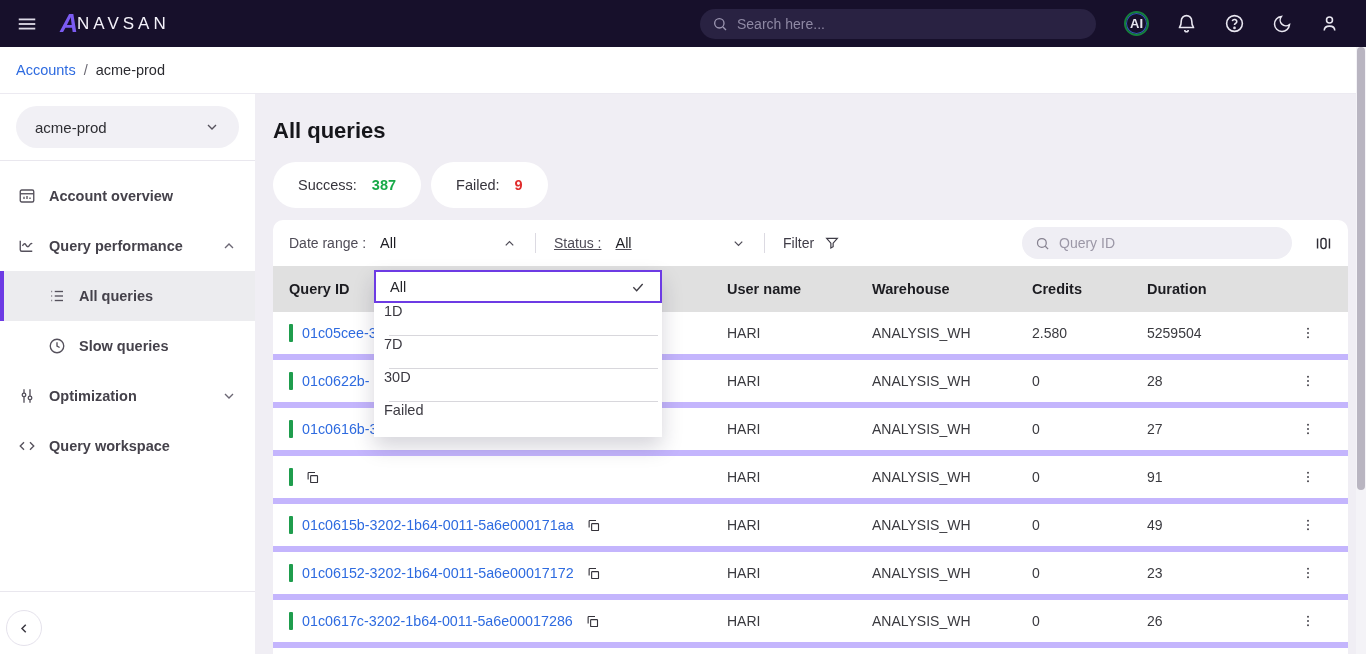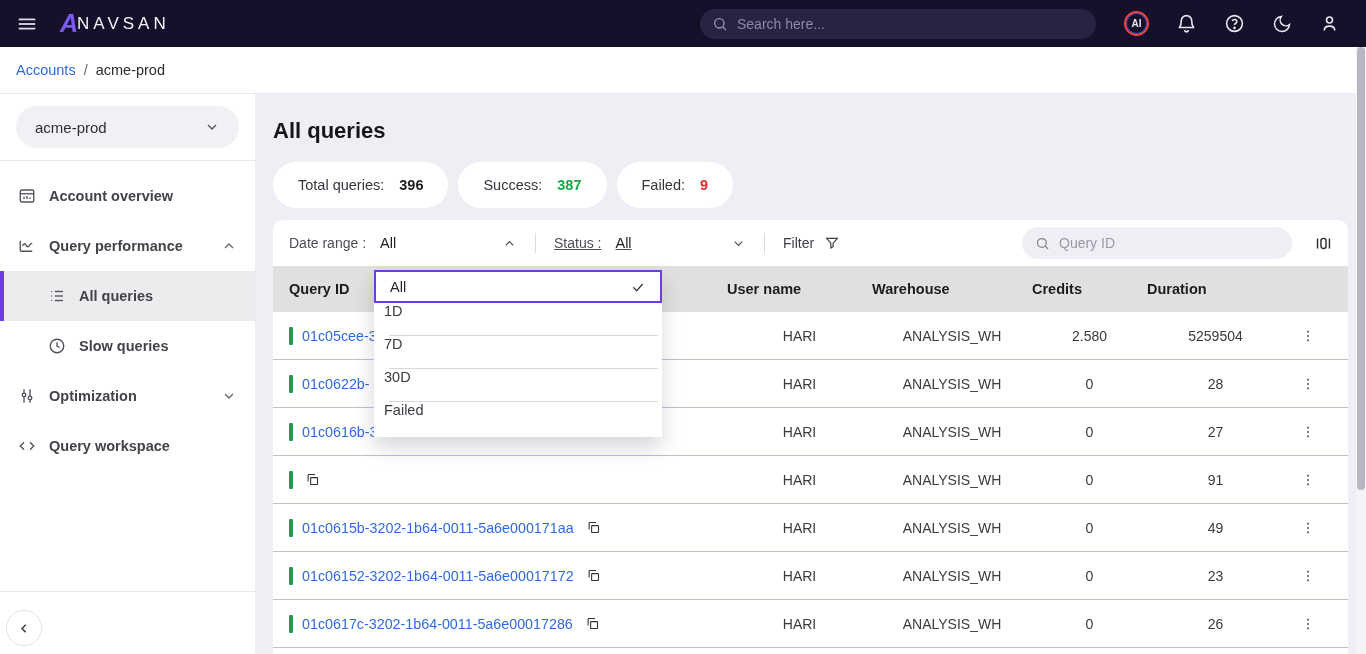--- a/index.html
+++ b/index.html
@@ -13,21 +13,21 @@
   
   .topbar { height:47px; background:#17102b; display:flex; align-items:center; padding:0 16px; }
   .hamburger { width:22px; height:22px; color:#dcd9e6; cursor:pointer; }
   .brand { margin-left:22px; display:flex; align-items:center; color:#f4f2fa; font-size:17px; letter-spacing:4px; font-weight:500; }
   .brand .initial { color:#7b5bf2; font-size:25px; font-weight:700; font-style:italic; margin-right:-1px; letter-spacing:0; }
   .tsearch { margin-left:auto; width:396px; height:30px; background:#292242; border-radius:15px; display:flex; align-items:center; padding:0 12px; gap:9px; }
   .tsearch .mag { color:#9c96b1; }
   .tsearch input { flex:1; background:transparent; border:none; outline:none; color:#d6d2e4; font-size:14px; font-family:inherit; }
   .tsearch input::placeholder { color:#8f89a4; }
   .top-icons { display:flex; align-items:center; gap:27px; margin-left:28px; margin-right:10px; color:#e9e7f1; }
-  .ai-badge { width:25px; height:25px; border-radius:50%; border:2px solid #ef4444; box-shadow:0 0 0 1px #3452c0 inset; color:#e9e7f1; font-size:10px; font-weight:700; display:flex; align-items:center; justify-content:center; cursor:pointer; }
+  .ai-badge { width:25px; height:25px; border-radius:50%; border:2px solid #15803d; box-shadow:0 0 0 1px #3452c0 inset; color:#e9e7f1; font-size:13px; font-weight:700; display:flex; align-items:center; justify-content:center; cursor:pointer; }
   .tb-icon { cursor:pointer; }
 
   
   .breadcrumb-bar { height:47px; background:#fff; display:flex; align-items:center; padding-left:16px; font-size:14.5px; gap:8px; border-bottom:1px solid #eceaf1; }
   .bc-link { color:#2e6be0; cursor:pointer; }
   .bc-sep { color:#6c6a74; }
   .bc-current { color:#2b2b30; }
 
   
   .layout { display:flex; height:560px; }
@@ -67,21 +67,21 @@
   .v-div { width:1px; height:20px; background:#dcdae2; margin:0 18px; }
   .filter-btn { display:flex; align-items:center; gap:10px; color:#3f3c47; cursor:pointer; }
   .qsearch { margin-left:auto; width:270px; height:32px; background:#efeef4; border-radius:16px; display:flex; align-items:center; padding:0 13px; gap:9px; }
   .qsearch .mag { color:#85818f; }
   .qsearch input { flex:1; background:transparent; border:none; outline:none; font-size:14px; color:#3a3a40; font-family:inherit; }
   .qsearch input::placeholder { color:#9b97a6; }
   .cols-icon { margin-left:23px; color:#2f2d36; cursor:pointer; }
 
   .thead, .trow { display:grid; grid-template-columns:438px 145px 160px 115px 1fr 48px; align-items:center; padding:0 16px; }
   .thead { height:46px; background:#e0e0e0; font-weight:700; font-size:14.5px; color:#1c1c21; }
-  .trow { height:48px; border-bottom:1px solid #c4b5fd; font-size:14px; color:#3a3a3f;text-align:center; }
+  .trow { height:48px; border-bottom:6px solid #c4b5fd; font-size:14px; color:#3a3a3f; }
   .qid-cell { display:flex; align-items:center; gap:9px; min-width:0; }
   .qbar { width:4px; height:18px; background:#1f9d4d; border-radius:1px; flex-shrink:0; }
   .qlink { color:#2e6be0; font-size:14.3px; white-space:nowrap; cursor:pointer; }
   .copy-btn { color:#35333b; cursor:pointer; flex-shrink:0; margin-left:3px; }
   .kebab { justify-self:center; color:#4a4850; cursor:pointer; }
 
   
   .dropdown { position:absolute; left:101px; top:50px; width:288px; background:#fff; box-shadow:0 10px 20px rgba(28,22,58,.18); z-index:6; padding-bottom:3px; }
   .dd-selected { height:33px; border:2px solid #6d3be4; background:#fff; display:flex; align-items:center; justify-content:space-between; padding:0 14px; font-size:14.5px; color:#26262b; cursor:pointer; }
   .dd-selected .check { color:#3d3b43; }
@@ -244,24 +244,20 @@
           <polyline points="14 6 8 12 14 18"></polyline>
         </svg>
     </div>
   </div>
 
   <div class="main">
     <div class="page-title">All queries</div>
 
     <div class="stats">
       <div class="stat">
-        <span>Total queries:</span>
-        <span class="value v-total">396</span>
-      </div>
-      <div class="stat">
         <span>Success:</span>
         <span class="value v-success">387</span>
       </div>
       <div class="stat">
         <span>Failed:</span>
         <span class="value v-failed">9</span>
       </div>
     </div>
 
     <div class="card">

